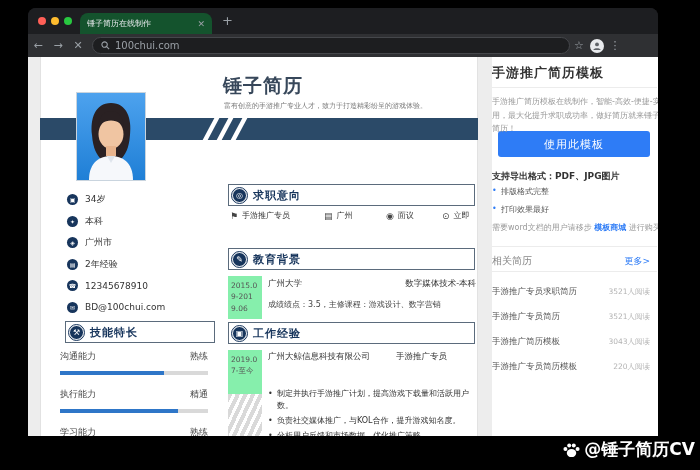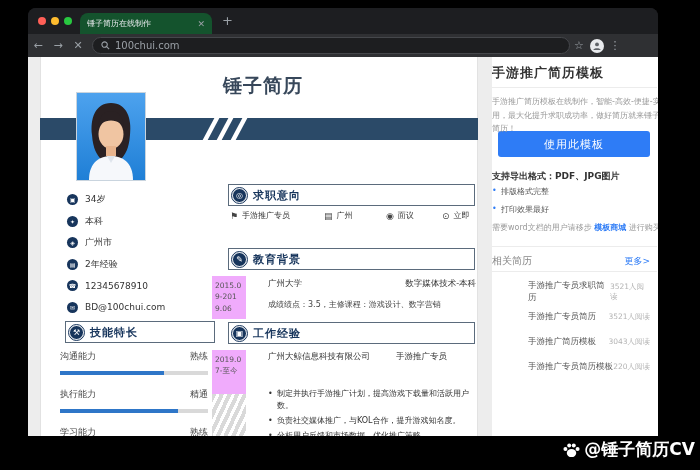--- a/index.html
+++ b/index.html
@@ -74,21 +74,21 @@
                 margin-bottom:8px; }
   .skill-track { height:4px; background:#d9d9d9; }
   .skill-fill { height:4px; background:#2e76c8; }
 
   
   #intent-row { position:absolute; left:202px; top:153px; width:245px; display:flex; }
   .intent-item { display:flex; align-items:center; gap:4px; font-size:8px; color:#333; }
   .intent-ic { font-size:9px; color:#444; }
 
   
-  .date-block { position:absolute; left:184px; width:34px; background:#f0abfc;
+  .date-block { position:absolute; left:200px; width:34px; background:#86efac;
                 color:#555; font-size:7.5px; line-height:1.5; padding:4px 3px;
                 word-break:break-all; text-align:left; }
   #work-date-stripes { position:absolute; left:0; bottom:0; width:100%; height:42px;
         background:repeating-linear-gradient(115deg,#d9d9d9 0 4px,#fff 4px 7px); }
   .entry-body { position:absolute; left:240px; width:208px; }
   .entry-line1 { display:flex; font-size:8.5px; color:#333; }
   .edu-degree { margin-left:auto;font-family:Liberation Serif, serif; }
   .entry-line2 { font-size:8px; color:#444; margin-top:9px; }
   .work-position { margin-left:26px; }
   #work-bullets { margin-top:25px; list-style:none; }
@@ -113,21 +113,21 @@
   #export-list li { font-size:8px; color:#555; margin-bottom:7px; padding-left:9px;
                     position:relative; }
   #export-list li::before { content:"•"; color:#2e7cf6; position:absolute; left:0; }
   #word-note { position:absolute; left:0; top:165px; font-size:8px; color:#999; }
   .blue-link { color:#2e7cf6; font-weight:bold; }
   #related-head { position:absolute; left:0; top:197px; width:158px; display:flex;
                   justify-content:space-between; align-items:center; }
   #related-title { font-size:10px; color:#888; }
   #more-link { font-size:9px; color:#2e7cf6; }
   #related-list { position:absolute; left:0; top:222px; width:158px; }
-  .rel-row { display:flex; justify-content:space-between; align-items:center; height:25px;padding-left:36px; }
+  .rel-row { display:flex; justify-content:space-between; align-items:center; height:25px; }
   .rel-title { font-size:8.5px; color:#555; }
   .rel-reads { font-size:7.5px; color:#b3b3b3; }
 
   
   #watermark { position:absolute; right:5px; top:438px; display:flex; align-items:center;
                gap:3px; color:#fff; font-size:17px; font-weight:bold;text-align:center; }
 </style>
 </head>
 <body>
 
@@ -182,20 +182,21 @@
       </defs>
       <rect width="68" height="87" fill="url(#bgph)"></rect>
       <path d="M34 10 C18 10 13 26 15 42 C16 56 20 62 24 66 L44 66 C48 62 52 56 53 42 C55 26 50 10 34 10 Z" fill="#2a2123"></path>
       <ellipse cx="34" cy="41" rx="12.5" ry="15" fill="#f0c5a2"></ellipse>
       <path d="M21 38 C21 24 47 24 47 38 C47 30 45 18 34 18 C23 18 21 30 21 38 Z" fill="#2a2123"></path>
       <rect x="29" y="53" width="10" height="10" fill="#e8b48d"></rect>
       <path d="M12 87 C12 69 23 63 34 63 C45 63 56 69 56 87 Z" fill="#f6f8fb"></path>
       <path d="M30 63 L34 70 L38 63 Z" fill="#dfe5ec"></path>
     </svg>
     <div id="resume-name">锤子简历</div>
+    <div id="resume-tagline">富有创意的手游推广专业人才，致力于打造精彩纷呈的游戏体验。</div>
 
     <div id="profile-list">
       <div class="profile-item">
         <span class="p-ic">▣</span>
         <span class="p-label">34岁</span>
       </div>
       <div class="profile-item">
         <span class="p-ic">✦</span>
         <span class="p-label">本科</span>
       </div>

